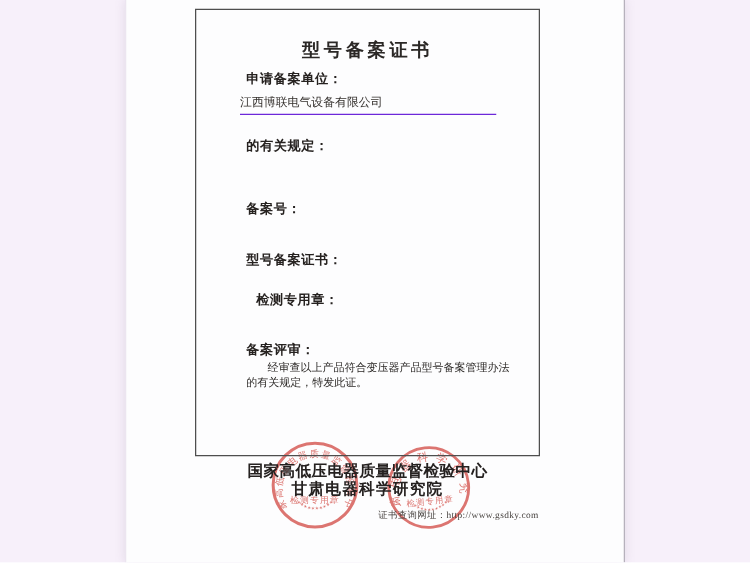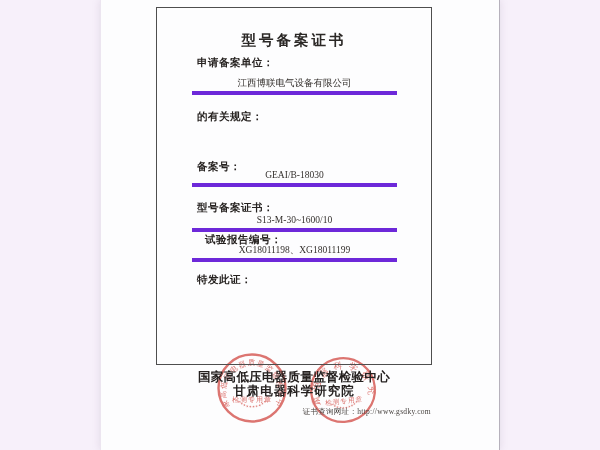--- a/index.html
+++ b/index.html
@@ -8,22 +8,22 @@
   .paper{position:absolute;left:100px;top:0;width:398px;height:450px;background:#fdfdfe;
          border-left:1px solid #ece5f0;border-right:1px solid #b6b1bc;
          box-shadow:0 0 8px rgba(130,110,140,.18);}
   .frame{position:absolute;left:55px;top:7px;width:276px;height:358px;
          border:1.5px solid #4e4e4e;box-sizing:border-box;z-index:2;}
   .title{position:absolute;left:0;top:23px;width:100%;text-align:center;
          font-size:14.5px;font-weight:bold;letter-spacing:3px;color:#2b2826;}
   .lbl{position:absolute;left:40px;font-size:10.5px;font-weight:bold;
        letter-spacing:.5px;color:#262220;white-space:nowrap;}
   .val{position:absolute;left:35px;width:205px;height:15px;line-height:15px;
-       text-align:center;font-size:9.5px;color:#34302d;
-       border-bottom:4px solid #6d28d9;white-space:nowrap;}
+       font-size:9.5px;color:#34302d;
+       border-bottom:1px solid #6d28d9;white-space:nowrap;}
   .l0{top:48px}.v0{top:68px}
   .l1{top:102px}.v1{top:121px}
   .l2{top:152px}.v2{top:160px}
   .l3{top:193px}.v3{top:205px}
   .l4{top:225px;left:48px}.v4{top:235px}
   .l5{top:265px}
   .review{position:absolute;left:40px;top:281px;width:215px;font-size:8.8px;
           line-height:11.5px;color:#2c2927;}
   .review .indent{padding-left:17px;}
   .org1{position:absolute;left:0;top:361px;width:100%;text-align:center;
@@ -73,30 +73,31 @@
     <div class="frame">
 
       <div class="title">型号备案证书</div>
 
       <div class="lbl l0">申请备案单位：</div>
       <div class="val v0">江西博联电气设备有限公司</div>
 
       <div class="lbl l1">的有关规定：</div>
 
       <div class="lbl l2">备案号：</div>
-      <div class="val v2">GEAI/B-18030</div>
 
       <div class="lbl l3">型号备案证书：</div>
-      <div class="val v3">S13-M-30~1600/10</div>
 
-      <div class="lbl l4">试验报告编号：</div>
-      <div class="val v4">XG18011198、XG18011199</div>
+      <div class="lbl l4">检测专用章：</div>
 
-      <div class="lbl l5">特发此证：</div>
+      <div class="lbl l5">备案评审：</div>
 
+      <div class="review">
+        <div class="indent">经审查以上产品符合变压器产品型号备案管理办法</div>
+        <div>的有关规定，特发此证。</div>
+      </div>
 
       <div class="org1">国家高低压电器质量监督检验中心</div>
       <div class="org2">甘肃电器科学研究院</div>
       <div class="url">证书查询网址：http://www.gsdky.com</div>
 
     </div>
   </div>
 </div>
 
 </body></html>

